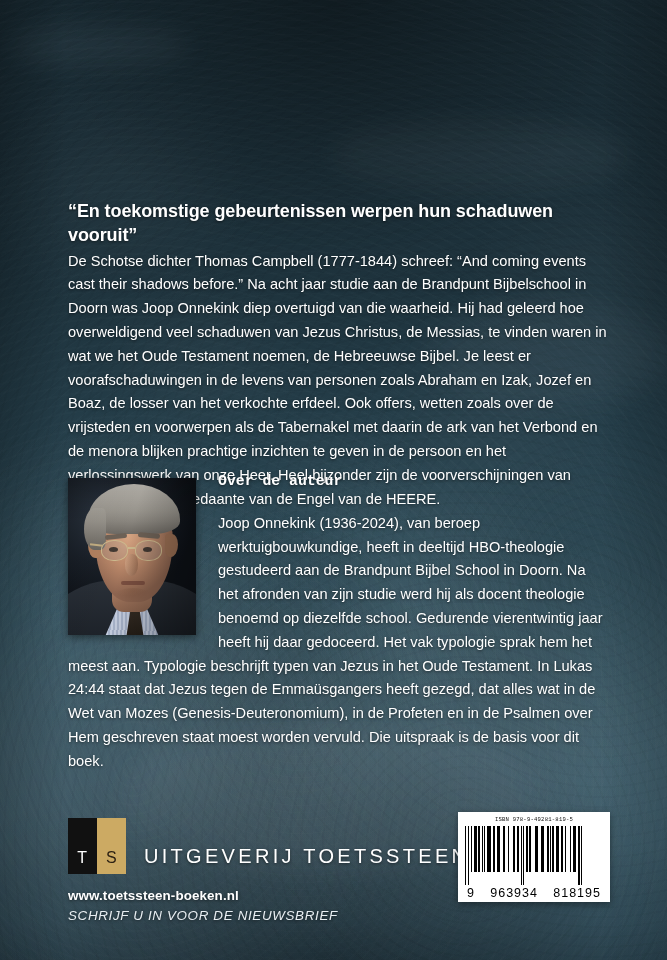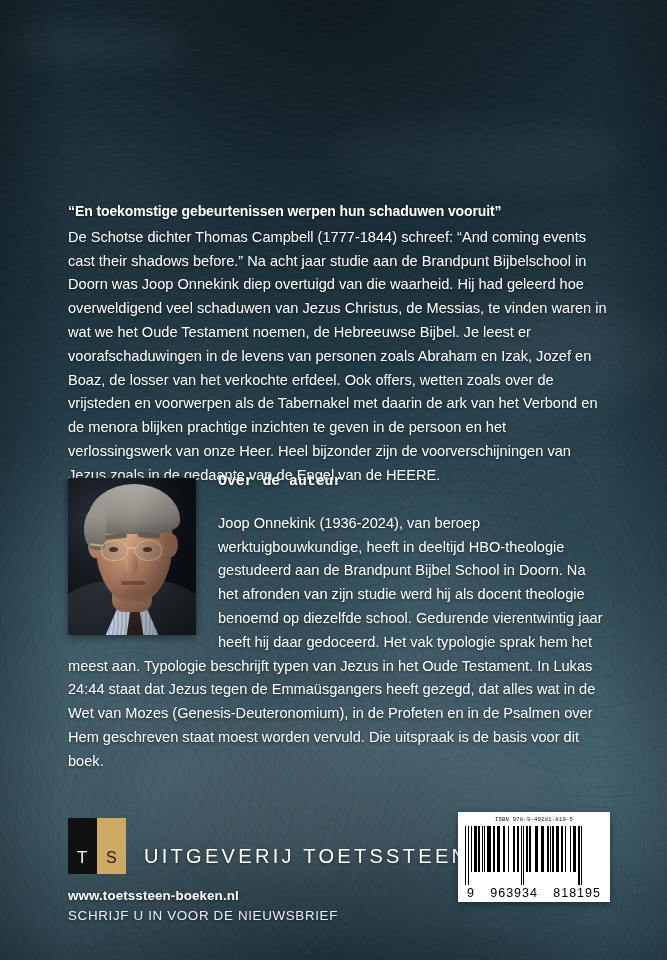--- a/index.html
+++ b/index.html
@@ -134,21 +134,21 @@
     left: 68px;
     top: 200px;
     width: 540px;
     color: #ffffff;
     font-size: 14.6px;
     line-height: 23.8px;
     text-shadow: 0 1px 3px rgba(0,0,0,.55);
   }
   .blurb-head {
     font-weight: bold;
-    font-size: 14px;
+    font-size: 18px;
     letter-spacing: -.1px;
     margin-bottom: 2px;
   }
   .blurb-body { }
 
   
   .author-block {
     position: absolute;
     left: 68px;
     top: 470px;
@@ -324,20 +324,21 @@
     color: #ffffff;
     letter-spacing: .1px;
     text-shadow: 0 1px 3px rgba(0,0,0,.5);
   }
   .newsletter {
     margin-top: 5px;
     font-size: 13.4px;
     color: #e8eef2;
     letter-spacing: .65px;
     text-shadow: 0 1px 3px rgba(0,0,0,.5);
+    font-style: italic;
   }
 
   
   .barcode-box {
     position: absolute;
     left: 458px;
     top: 812px;
     width: 152px;
     height: 90px;
     background: #ffffff;

